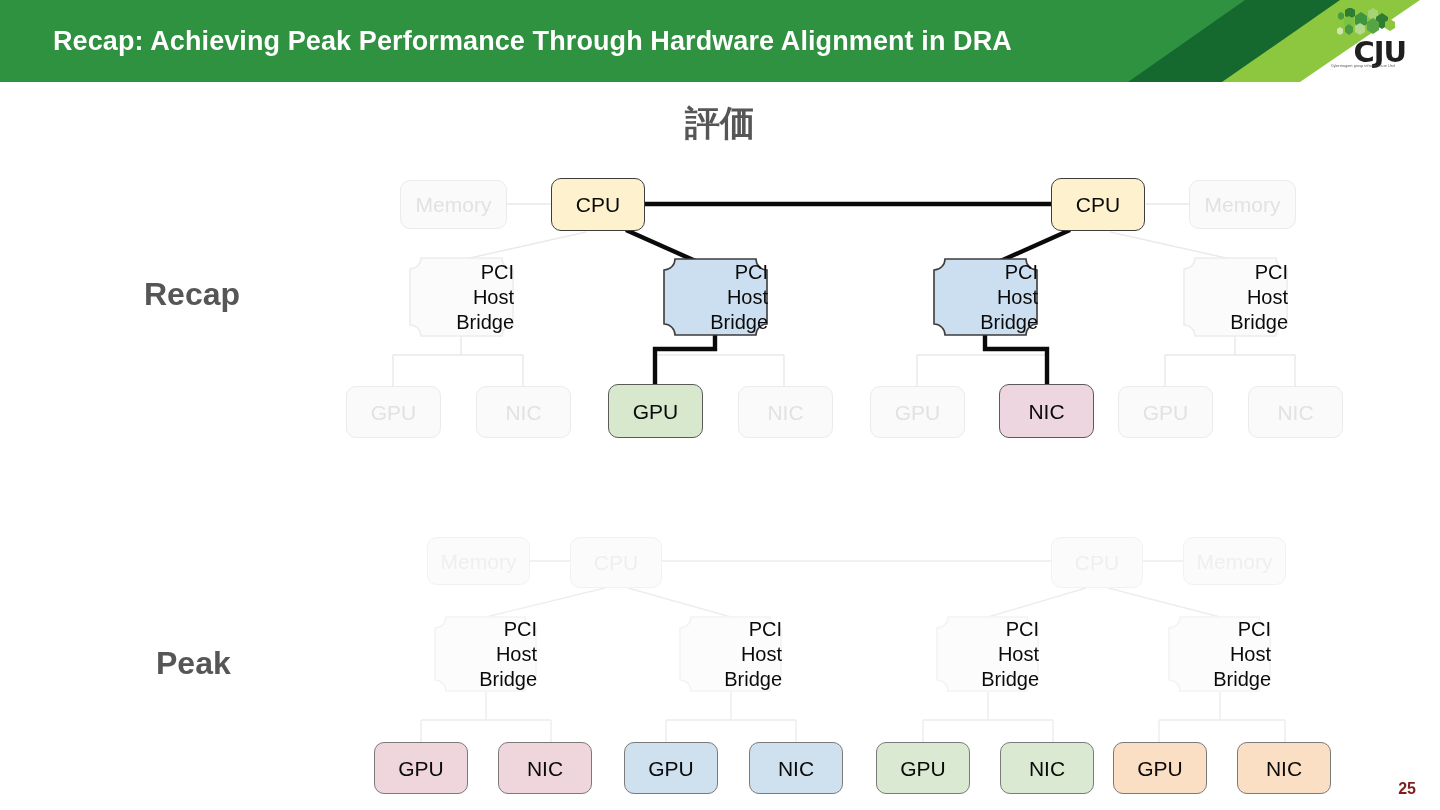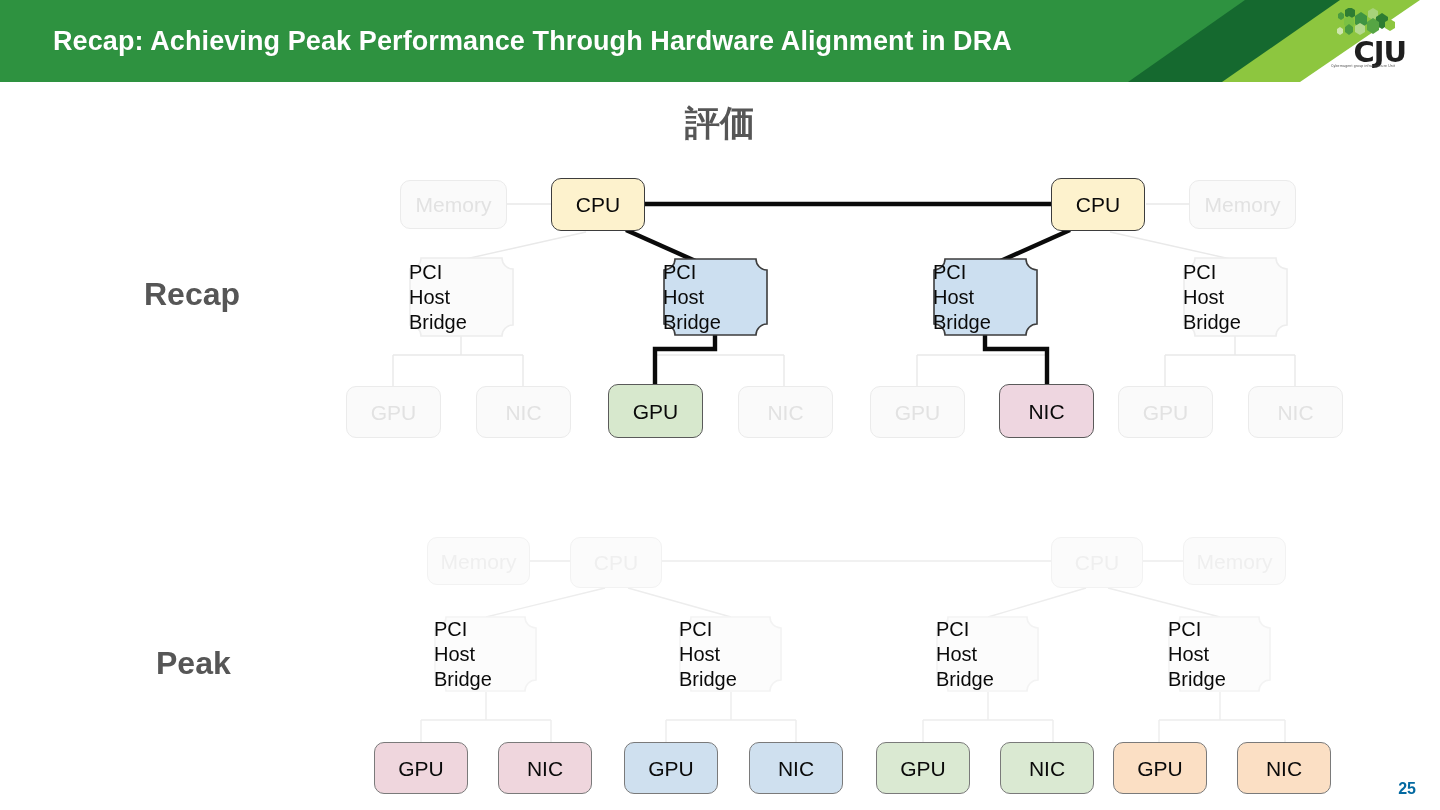--- a/index.html
+++ b/index.html
@@ -81,21 +81,21 @@
     font-size:32px;font-weight:bold;
     color:#565656;
     white-space:nowrap;
   }
   #label-worst{left:144px;top:276px;}
   #label-best{left:156px;top:645px;}
 
   #page-number{
     position:absolute;right:24px;bottom:12px;
     font-size:16px;font-weight:bold;
-    color:#0369a1;
+    color:#7f1d1d;
   }
 
   
   .diagram{position:absolute;left:0;width:1440px;}
   #diagram-worst{top:160px;height:300px;}
   #diagram-best{top:520px;height:290px;}
   .diagram svg{position:absolute;left:0;top:0;}
 
   
   .node{
@@ -128,21 +128,21 @@
     border:none;
     border-radius:0;
     background:transparent;
     padding:0;
   }
   .node.phb .phb-shape{
     position:absolute;left:0;top:0;width:100%;height:100%;
   }
   .node.phb .phb-label{
     position:relative;z-index:2;
-    width:100%;text-align:left;
+    width:100%;text-align:right;
     font-size:20px;line-height:25px;
   }
   .cpu{background:#fdf2cd;border-color:#3d3d3d;}
   .phb-active .phb-shape path{fill:#ccdff0;stroke:#3d3d3d;stroke-width:1.6;}
   .phb-faded .phb-shape path{fill:#fbfbfb;stroke:#ededed;stroke-width:1.6;}
   .phb-ghost .phb-shape path{fill:#fcfcfc;stroke:#f3f3f3;stroke-width:1.6;}
 
   .clr-green{background:#d7e8cd;border-color:#5a5a5a;}
   .clr-pink{background:#eed6e0;border-color:#5a5a5a;}
   .clr-pink2{background:#efd6dd;border-color:#7a7a7a;}

